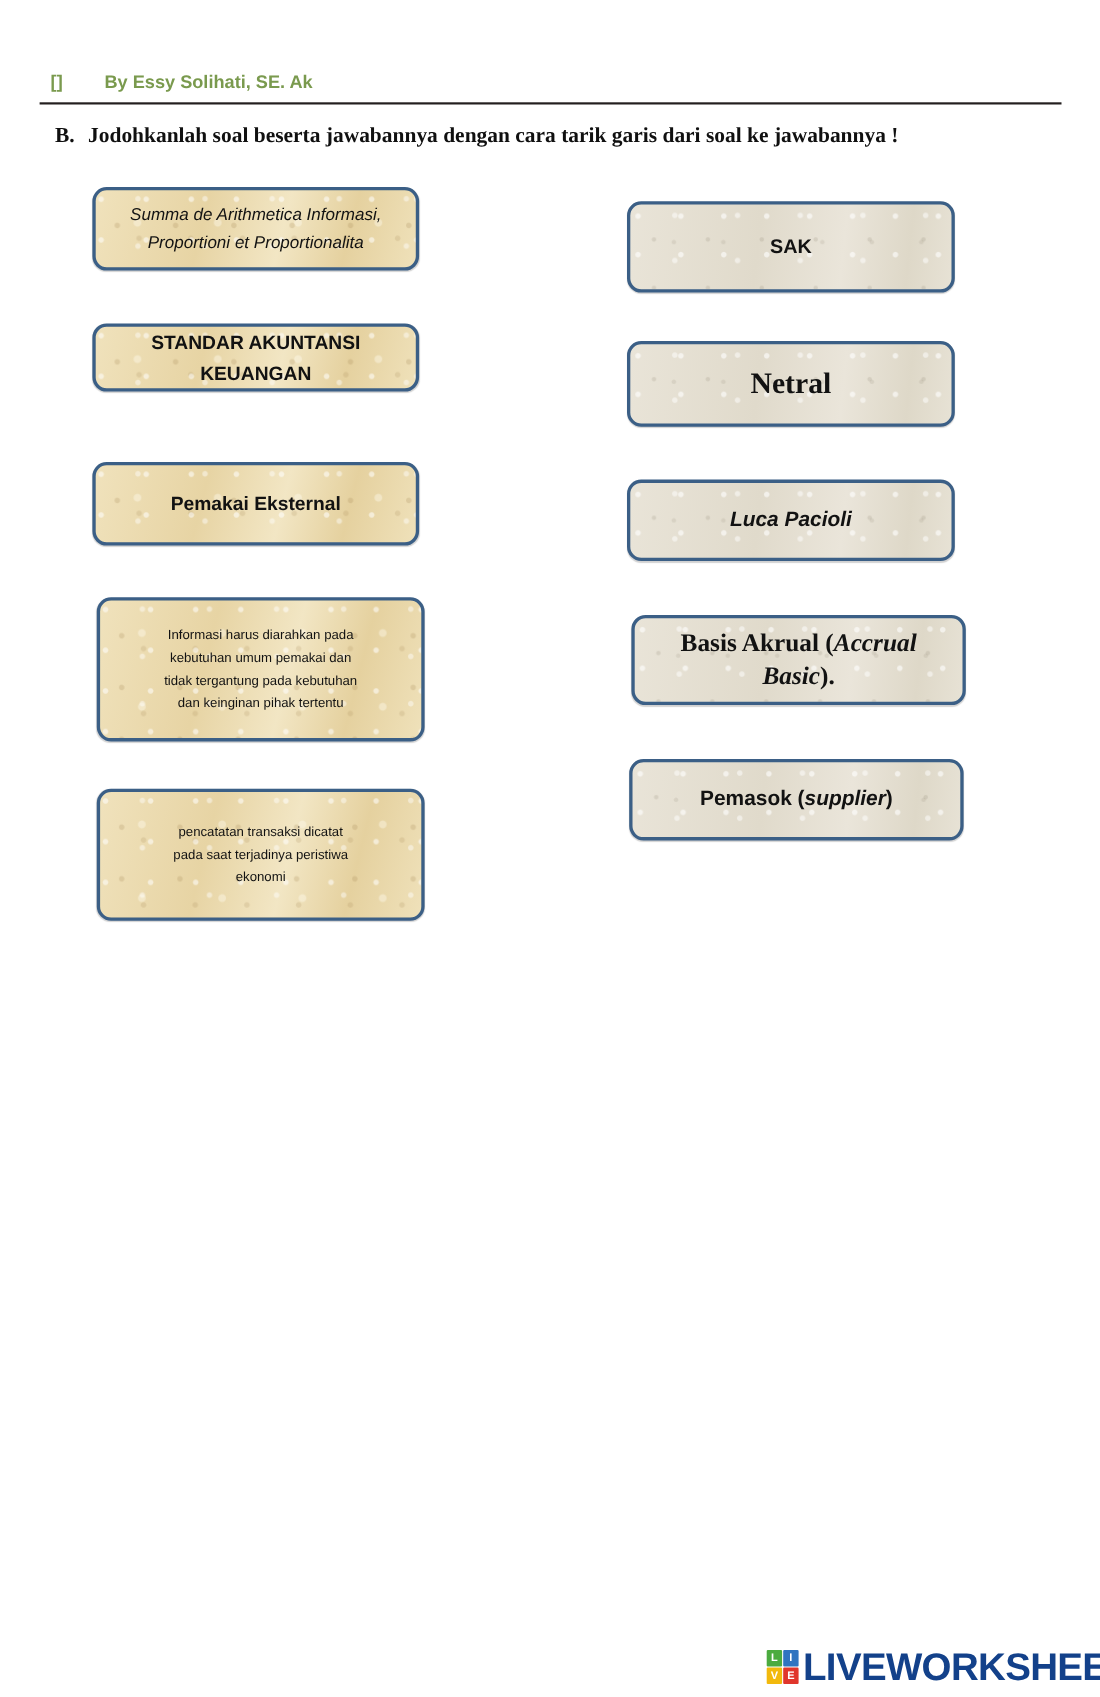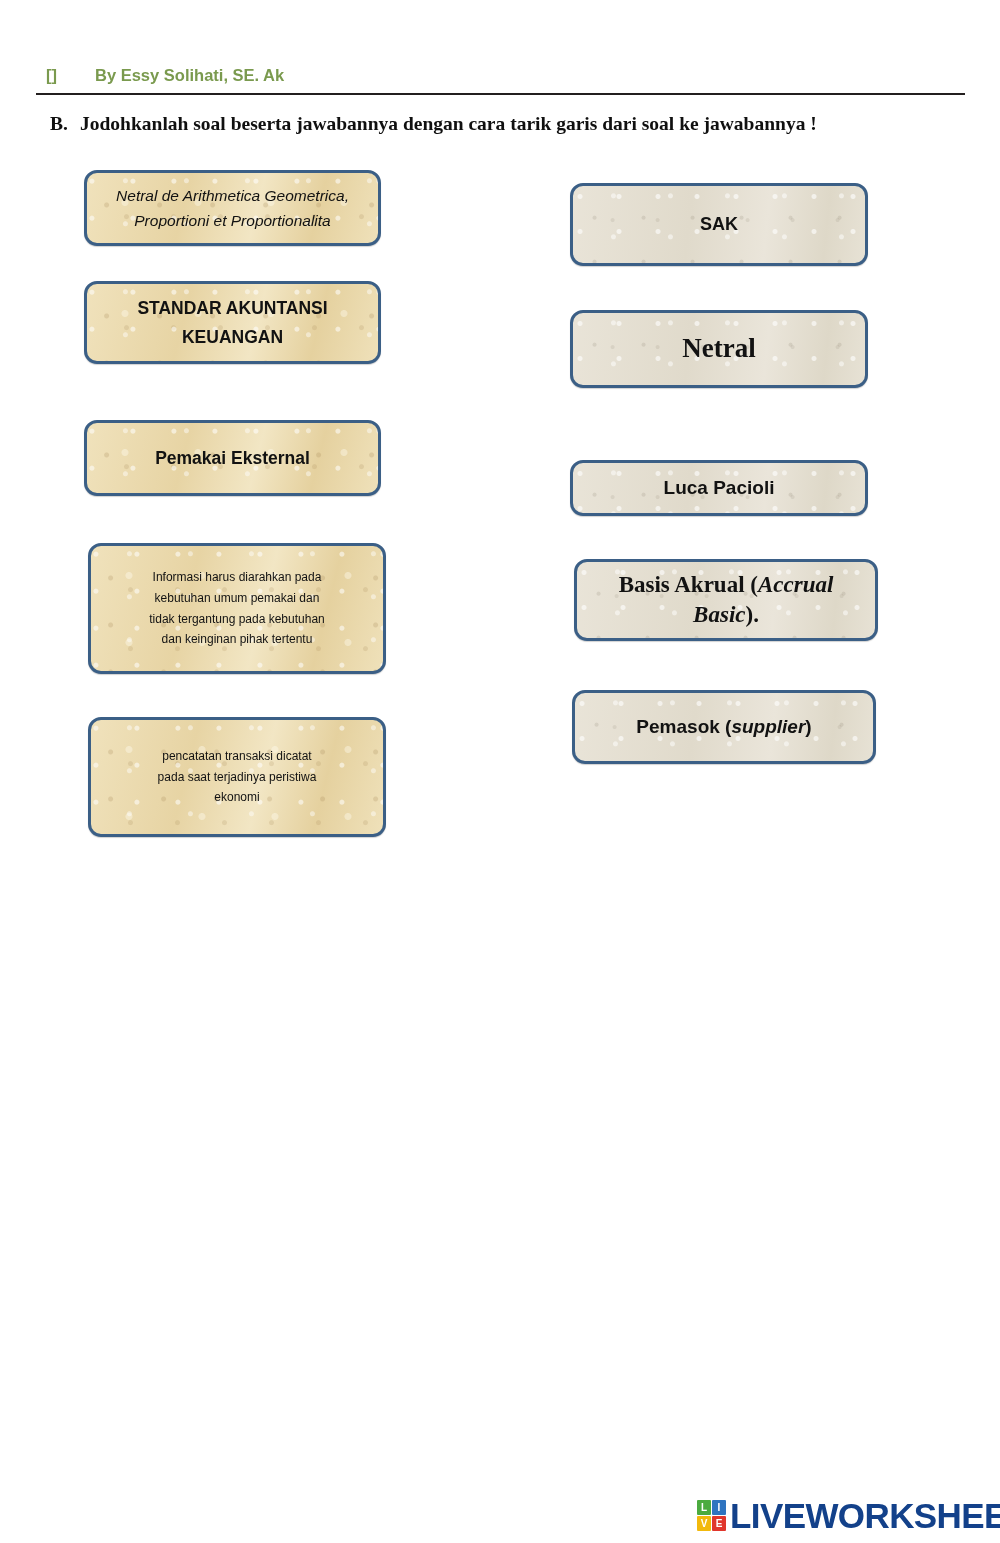--- a/index.html
+++ b/index.html
@@ -170,29 +170,29 @@
   .t-bold-serif-md {
     font-family: "Liberation Serif", serif;
     font-weight: bold;
     font-size: 23px;
     line-height: 1.32;
   }
   .ital { font-style: italic; }
 
   
   #card-l1 { left: 84px;  top: 170px; width: 297px;  height: 76px; }
-  #card-l2 { left: 84px;  top: 281px; width: 297px;  height: 83px; }
+  #card-l2 { left: 84px;  top: 294px; width: 297px;  height: 62px; }
   #card-l3 { left: 84px;  top: 420px; width: 297px;  height: 76px; }
   #card-l4 { left: 88px;  top: 543px; width: 298px;  height: 131px; }
   #card-l5 { left: 88px;  top: 717px; width: 298px;  height: 120px; }
 
   
   #card-r1 { left: 570px; top: 183px; width: 298px;  height: 83px; }
   #card-r2 { left: 570px; top: 310px; width: 298px;  height: 78px; }
-  #card-r3 { left: 570px; top: 460px; width: 298px;  height: 56px; }
+  #card-r3 { left: 570px; top: 436px; width: 298px;  height: 74px; font-style: italic; }
   #card-r4 { left: 574px; top: 559px; width: 304px;  height: 82px; }
   #card-r5 { left: 572px; top: 690px; width: 304px;  height: 74px; }
 
   
   .lws-logo {
     position: absolute;
     left: 697px;
     top: 1498px;
     display: flex;
     align-items: center;
@@ -238,21 +238,21 @@
   </div>
 </div>
 <div class="header-rule"></div>
 
 <div class="instruction">
   <span class="inst-letter">B.</span><span>Jodohkanlah soal beserta jawabannya dengan cara tarik garis dari soal ke jawabannya !</span>
 </div>
 
 <div class="card left t-italic-serifless" id="card-l1">
   <div>
-    <div>Netral de Arithmetica Geometrica,</div>
+    <div>Summa de Arithmetica Informasi,</div>
     <div>Proportioni et Proportionalita</div>
   </div>
 </div>
 
 <div class="card left t-bold-sans" id="card-l2">
   <div>
     <div>STANDAR AKUNTANSI</div>
     <div>KEUANGAN</div>
   </div>
 </div>

